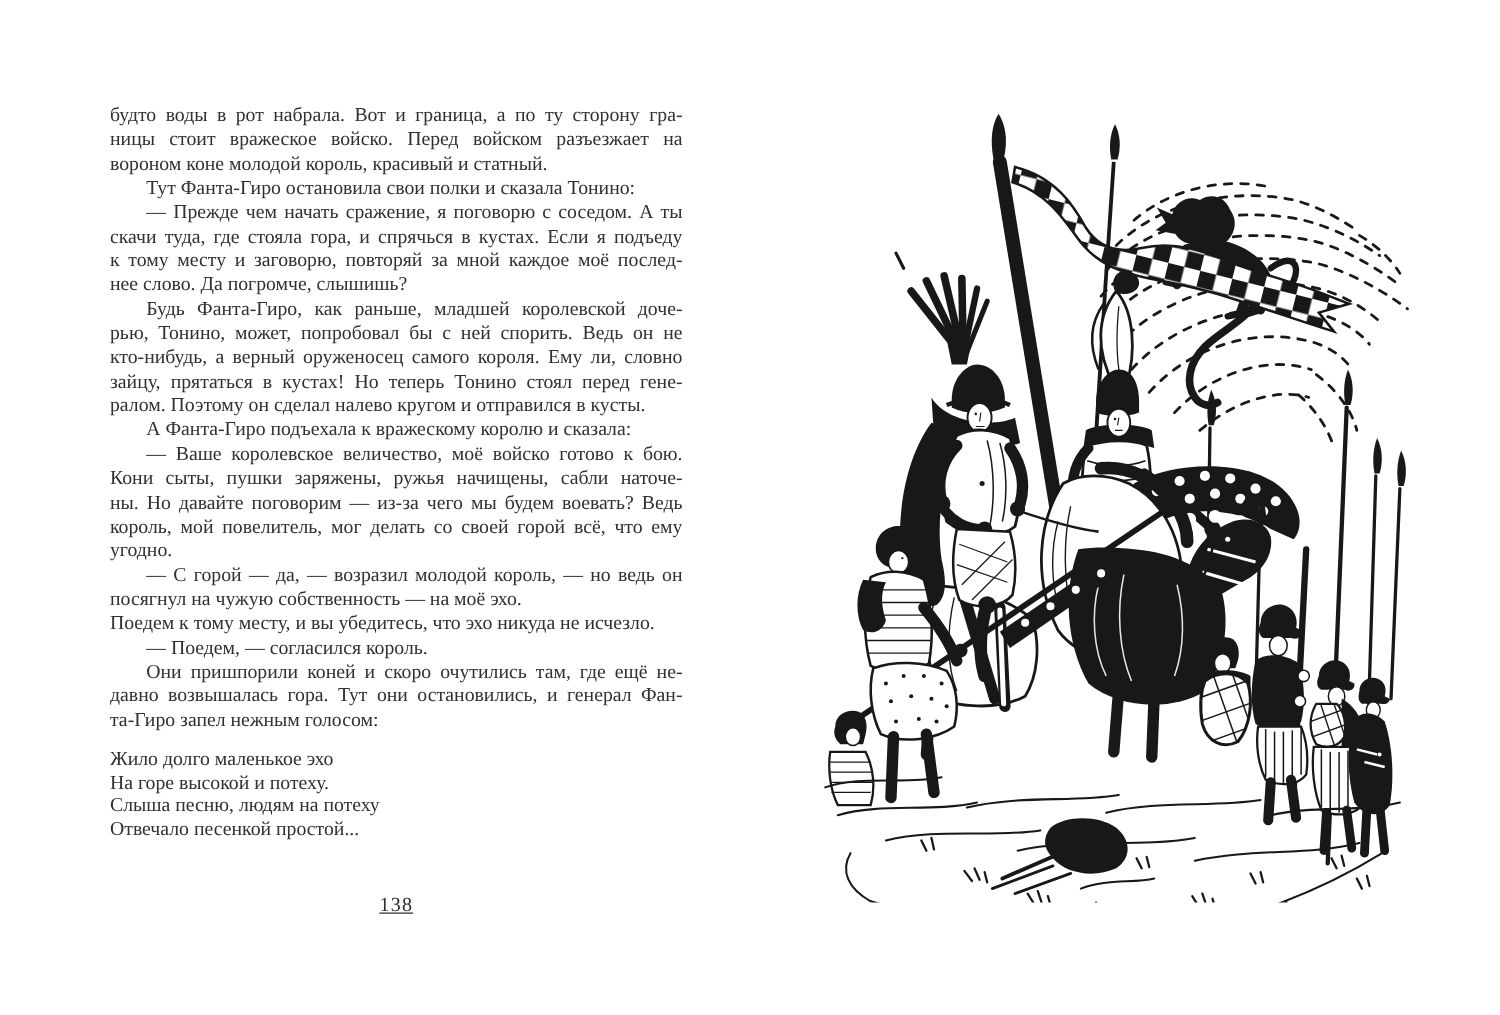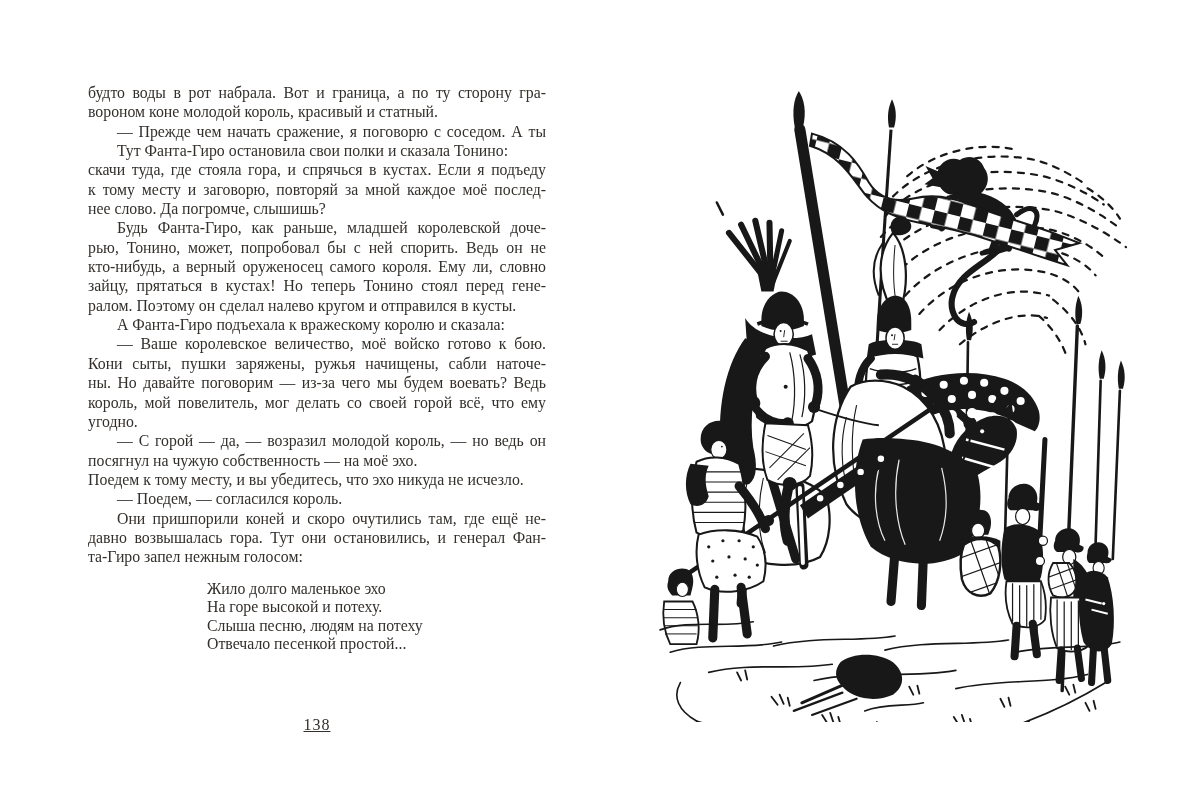--- a/index.html
+++ b/index.html
@@ -9,40 +9,41 @@
     font-family:"Liberation Serif","DejaVu Serif",serif;
   }
   .spread{position:absolute;inset:0;background:#ffffff;}
   .text-block{
     position:absolute;left:88px;top:83px;width:458px;
     color:#332f2b;font-size:15.8px;line-height:19.35px;
   }
   .line{text-align:justify;text-align-last:justify;}
   .line.last{text-align-last:left;}
   .line.indent{text-indent:29px;}
-  .verse{margin-top:13px;margin-left:119px;line-height:18.6px;}
+  .verse{margin-top:13px;line-height:18.6px;}
   .verse .vline{text-align:left;}
   .page-number{
     position:absolute;left:88px;top:716px;width:458px;
     text-align:center;color:#332f2b;font-size:16px;letter-spacing:1px;text-decoration:underline;
   }
   .illustration{position:absolute;left:652px;top:82px;width:476px;height:640px;}
   .illustration svg{width:100%;height:100%;display:block;}
 </style>
 </head>
 <body>
 
 <div class="spread">
 
   <div class="text-block">
     <div class="paragraphs">
         <div class="line">будто воды в рот набрала. Вот и граница, а по ту сторону гра-</div>
+        <div class="line">ницы стоит вражеское войско. Перед войском разъезжает на</div>
         <div class="line last">вороном коне молодой король, красивый и статный.</div>
+        <div class="line indent last">Тут Фанта-Гиро остановила свои полки и сказала Тонино:</div>
         <div class="line indent">— Прежде чем начать сражение, я поговорю с соседом. А ты</div>
-        <div class="line indent last">Тут Фанта-Гиро остановила свои полки и сказала Тонино:</div>
         <div class="line">скачи туда, где стояла гора, и спрячься в кустах. Если я подъеду</div>
         <div class="line">к тому месту и заговорю, повторяй за мной каждое моё послед-</div>
         <div class="line last">нее слово. Да погромче, слышишь?</div>
         <div class="line indent">Будь Фанта-Гиро, как раньше, младшей королевской доче-</div>
         <div class="line">рью, Тонино, может, попробовал бы с ней спорить. Ведь он не</div>
         <div class="line">кто-нибудь, а верный оруженосец самого короля. Ему ли, словно</div>
         <div class="line">зайцу, прятаться в кустах! Но теперь Тонино стоял перед гене-</div>
         <div class="line last">ралом. Поэтому он сделал налево кругом и отправился в кусты.</div>
         <div class="line indent last">А Фанта-Гиро подъехала к вражескому королю и сказала:</div>
         <div class="line indent">— Ваше королевское величество, моё войско готово к бою.</div>

